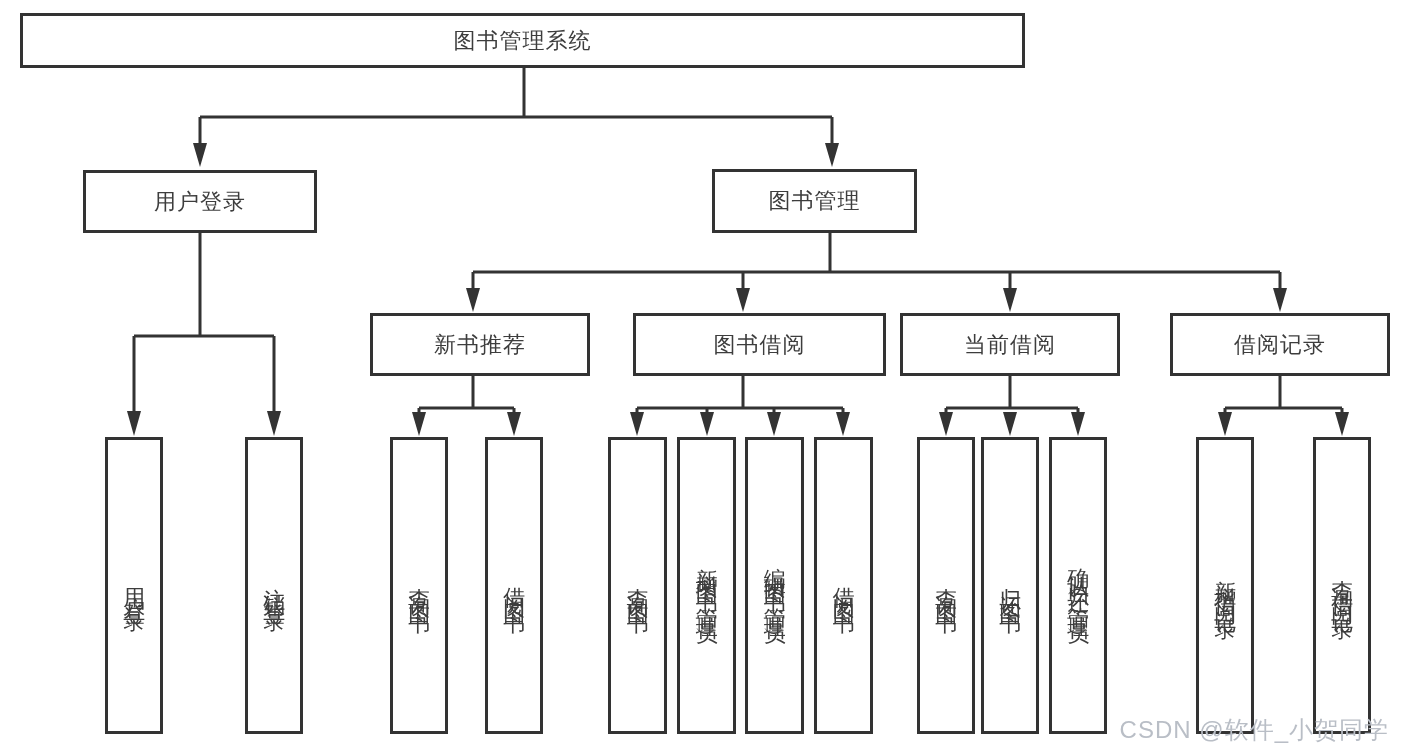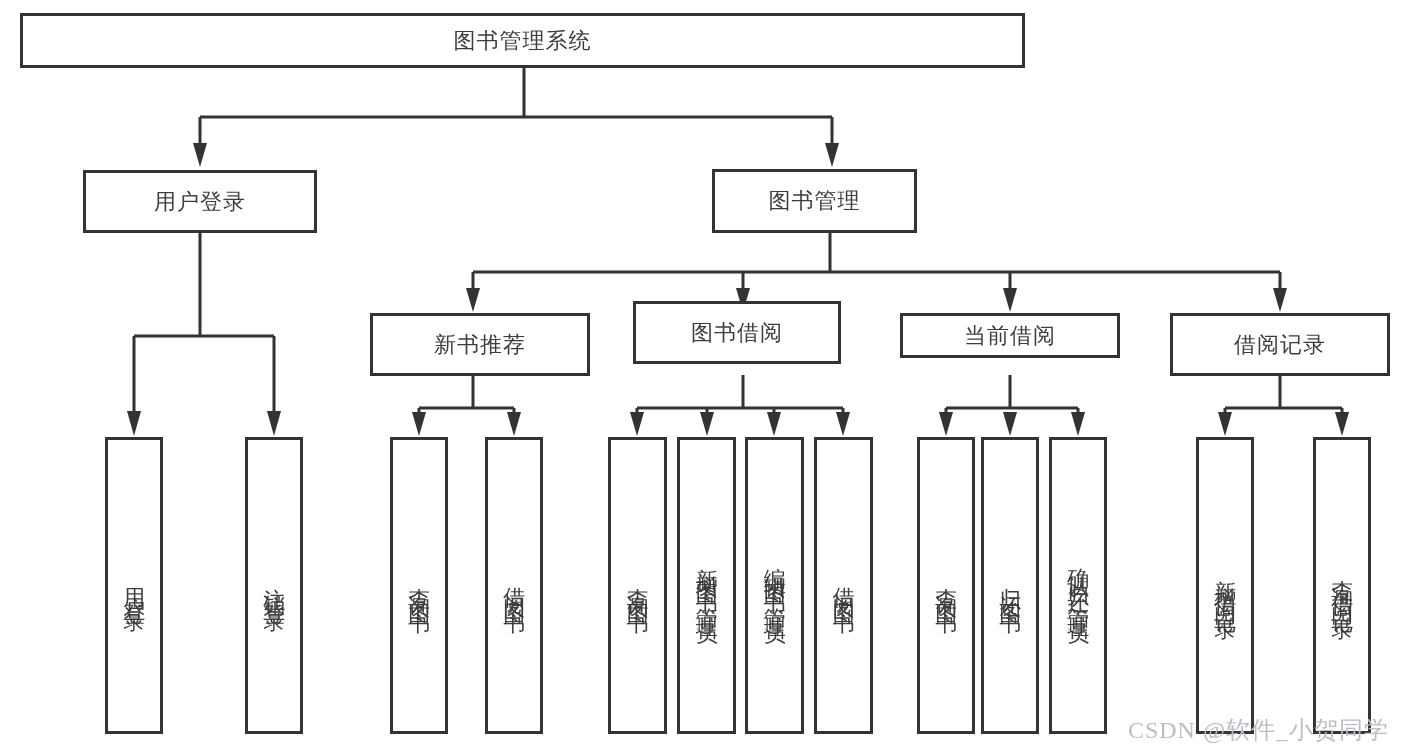--- a/index.html
+++ b/index.html
@@ -7,21 +7,21 @@
     --box_border:#333333;
     --text:#3d3d3d;
     --watermark:#b9bec6;
     --bg:#ffffff;
   }
   html,body{margin:0;padding:0;background:#fff;}
   .canvas{
     position:relative;
     width:1405px;height:747px;
     background:var(--bg);
-    font-family:Liberation Serif, serif;
+    font-family:Liberation Sans, sans-serif;
     overflow:hidden;
   }
   svg.wires{position:absolute;left:0;top:0;z-index:0;pointer-events:none;}
   svg.wires path{stroke:var(--line);stroke-width:3;fill:none;}
   svg.wires polygon{fill:var(--line);stroke:none;}
   .node{
     position:absolute;
     box-sizing:border-box;
     border:3px solid var(--box_border);
     background:#fff;
@@ -108,24 +108,24 @@
   <div class="node hbox" style="left:83px;top:170px;width:234px;height:63px;">
     <span>用户登录</span>
   </div>
   <div class="node hbox" style="left:712px;top:169px;width:205px;height:64px;">
     <span>图书管理</span>
   </div>
 
   <div class="node hbox" style="left:370px;top:313px;width:220px;height:63px;">
     <span>新书推荐</span>
   </div>
-  <div class="node hbox" style="left:633px;top:301px;width:208px;height:63px;">
+  <div class="node hbox" style="left:633px;top:313px;width:253px;height:63px;">
     <span>图书借阅</span>
   </div>
-  <div class="node hbox" style="left:900px;top:313px;width:220px;height:45px;">
+  <div class="node hbox" style="left:900px;top:313px;width:220px;height:63px;">
     <span>当前借阅</span>
   </div>
   <div class="node hbox" style="left:1170px;top:313px;width:220px;height:63px;">
     <span>借阅记录</span>
   </div>
 
   <div class="node leaf" style="left:105px;top:437px;width:58px;height:297px;">
     <span class="vtext">用户登录</span>
   </div>
   <div class="node leaf" style="left:245px;top:437px;width:58px;height:297px;">

